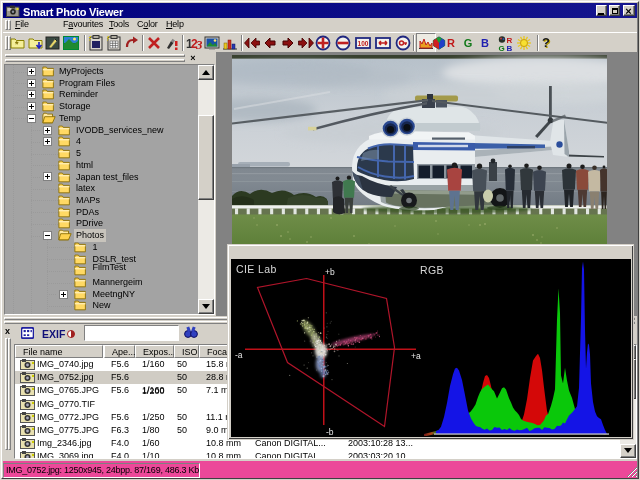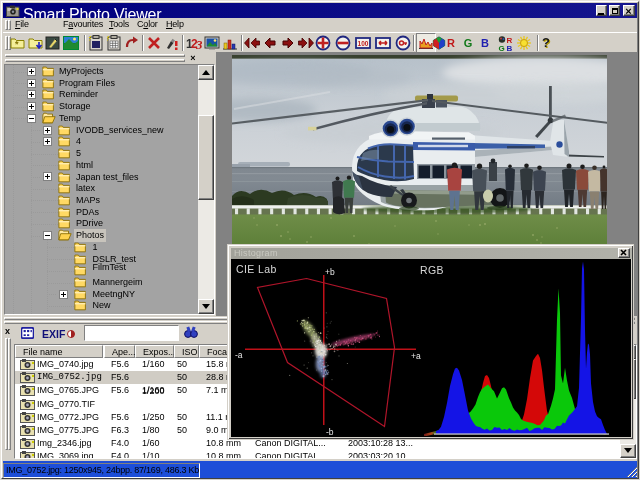--- a/index.html
+++ b/index.html
@@ -21,21 +21,21 @@
 
 <div class="abs" style="left:3px;top:3px;width:634px;height:15px;background:linear-gradient(to right,#00007e,#16168e);color:#fff;">
  <svg class="abs" style="left:3px;top:1.5px" width="14" height="12" viewBox="0 0 14 12">
   <rect x="0.5" y="2" width="12.5" height="9.5" fill="#9a968e" stroke="#404040"></rect>
   <rect x="4" y="0.5" width="5" height="3" fill="#30302c"></rect>
   <rect x="1.5" y="3" width="4" height="3" fill="#c8c4bc"></rect>
   <circle cx="7" cy="6.8" r="2.8" fill="#23231f"></circle>
   <circle cx="7" cy="6.8" r="1.2" fill="#8a8f9a"></circle>
   <rect x="10.5" y="3" width="2" height="2" fill="#e8e020"></rect>
  </svg>
- <div class="abs" style="left:20px;top:2.5px;font-weight:normal;font-size:16px;letter-spacing:-0.2px;text-align:right;">Smart Photo Viewer</div>
+ <div class="abs" style="left:20px;top:2.5px;font-weight:bold;font-size:11px;letter-spacing:-0.2px;text-align:right;">Smart Photo Viewer</div>
  <div class="btn abs" style="left:592.5px;top:2px;width:11px;height:11px;">
       <div class="abs" style="left:1.5px;top:6.5px;width:6px;height:2px;background:#000;"></div>
     </div>
  <div class="btn abs" style="left:605.5px;top:2px;width:11px;height:11px;">
       <div class="abs" style="left:2px;top:2px;width:6px;height:6px;border:1px solid #000;border-top-width:2px;"></div>
     </div>
  <div class="btn abs" style="left:619.5px;top:2px;width:12px;height:11px;font-size:11px;font-weight:bold;line-height:10px;text-align:center;color:#000;">×</div>
 </div>
 
 <div class="abs" style="left:3px;top:18px;width:634px;height:14px;background:#d4d0c8;letter-spacing:-0.2px;">
@@ -705,21 +705,21 @@
 <div class="abs" style="left:162px;top:14.0px;">50</div>
 <div class="abs" style="left:191px;top:14.0px;white-space:nowrap;">15.8 n</div>
 <div class="abs" style="left:0;top:26.2px;width:620px;height:13px;background:#d0ccc4;"></div>
 <svg class="abs" style="left:5px;top:27.2px" width="16" height="11" viewBox="0 0 16 11">
         <rect x="0.5" y="1.5" width="14" height="9" fill="#e8e0b0" stroke="#555"></rect>
         <rect x="2" y="0" width="4" height="3" fill="#444"></rect>
         <circle cx="7.5" cy="6" r="3" fill="#333"></circle>
         <circle cx="7.5" cy="6" r="1.4" fill="#aab"></circle>
         <rect x="12" y="3" width="2" height="2" fill="#cc0"></rect>
       </svg>
-<div class="abs" style="left:22px;top:27.2px;white-space:nowrap;font-family:Liberation Mono, monospace;">IMG_0752.jpg</div>
+<div class="abs" style="left:22px;top:27.2px;white-space:nowrap;">IMG_0752.jpg</div>
 <div class="abs" style="left:96px;top:27.2px;">F5.6</div>
 <div class="abs" style="left:127px;top:41px;">1/200</div>
 <div class="abs" style="left:162px;top:27.2px;">50</div>
 <div class="abs" style="left:191px;top:27.2px;white-space:nowrap;">28.8 n</div>
 <svg class="abs" style="left:5px;top:40.4px" width="16" height="11" viewBox="0 0 16 11">
         <rect x="0.5" y="1.5" width="14" height="9" fill="#e8e0b0" stroke="#555"></rect>
         <rect x="2" y="0" width="4" height="3" fill="#444"></rect>
         <circle cx="7.5" cy="6" r="3" fill="#333"></circle>
         <circle cx="7.5" cy="6" r="1.4" fill="#aab"></circle>
         <rect x="12" y="3" width="2" height="2" fill="#cc0"></rect>
@@ -794,26 +794,20 @@
           </svg></div>
         <div class="btn abs" style="left:0;top:99px;width:16px;height:14px;"><svg width="14" height="12">
             <path d="M7 8 L11 3 L3 3 Z" fill="#000"></path>
           </svg></div>
         <div class="btn abs" style="left:0;top:14px;width:16px;height:40px;"></div>
       </div>
 </div>
 </div>
 
 <div class="abs" style="left:227px;top:244px;width:407px;height:196px;background:#d4d0c8;border:1px solid #d4d0c8;box-shadow:inset 1px 1px 0 #fff, inset -1px -1px 0 #404040;">
- <div class="abs" style="left:3px;top:3px;width:401px;height:11px;background:linear-gradient(to right,#a2a29a,#b2b2aa);">
-  <div class="abs" style="left:3px;top:0px;color:#c9c9c1;font-size:9px;line-height:11px;letter-spacing:0.3px;">Histogram</div>
-  <div class="btn abs" style="left:387px;top:0px;width:12px;height:10px;"><svg width="10" height="8">
-          <path d="M2 1 L7 6 M7 1 L2 6" stroke="#000" stroke-width="1.6"></path>
-        </svg></div>
- </div>
  <div class="abs" style="left:3px;top:14px;width:400px;height:178px;background:#000;overflow:hidden;" id="histo">
 <svg width="400" height="177" viewBox="0 0 400 177" style="position:absolute;left:0;top:0">
 <defs>
           <filter id="cb" x="-80%" y="-80%" width="260%" height="260%">
             <feGaussianBlur stdDeviation="1.8"></feGaussianBlur>
           </filter>
           <filter id="cb2" x="-80%" y="-80%" width="260%" height="260%">
             <feGaussianBlur stdDeviation="0.8"></feGaussianBlur>
           </filter>
           <linearGradient id="rain" x1="0" y1="0" x2="1" y2="0">
@@ -1163,21 +1157,21 @@
 <path d="M193 175 L209 171 L209 174 L193 177.5 Z" fill="url(#rain)"></path>
 <path d="M205 175 L205.0 174.0 L207.5 172.8 L210.0 172.0 L212.0 171.1 L214.0 172.0 L216.0 173.5 L218.0 171.0 L221.0 171.9 L224.0 168.9 L227.0 169.4 L230.0 167.2 L233.0 167.1 L236.0 165.3 L238.5 160.8 L241.0 157.9 L243.0 153.9 L245.0 152.0 L248.0 143.3 L251.0 129.1 L254.0 124.0 L256.0 122.4 L258.0 124.9 L261.0 130.8 L264.0 141.4 L266.0 145.2 L268.0 150.8 L270.0 153.1 L272.0 158.9 L274.0 161.8 L276.0 162.6 L278.5 162.2 L281.0 162.6 L283.5 165.9 L286.0 166.4 L288.0 165.0 L290.0 164.4 L293.0 155.5 L296.0 140.3 L299.0 119.0 L302.0 101.5 L305.0 97.1 L307.0 94.7 L309.0 99.1 L311.0 111.2 L313.0 128.6 L316.0 151.9 L319.0 162.8 L321.0 166.8 L323.0 167.0 L325.0 165.9 L327.0 162.1 L329.0 162.2 L331.0 166.4 L333.5 166.0 L336.0 168.0 L338.5 170.9 L341.0 170.5 L344.0 170.6 L347.0 171.0 L350.0 173.4 L353.0 172.0 L356.0 171.6 L359.0 172.0 L362.0 170.8 L365.0 173.0 L368.0 174.0 L371.0 174.0 L373.5 175.6 L376.0 175.0 L376.0 175 Z" fill="#d40808"></path>
 <path d="M244 175 L246 160 L249 138 L252 124 L254 117 L256 116 L258 119 L260 127 L262 138 L264 152 L266 163 L268 175 Z" fill="#d40808"></path>
         <path d="M205 175 L205.0 175.0 L208.5 172.1 L212.0 173.0 L215.5 173.7 L219.0 171.0 L222.5 170.2 L226.0 169.4 L229.0 165.7 L232.0 161.9 L234.5 157.9 L237.0 154.6 L239.5 152.7 L242.0 149.5 L244.5 145.4 L247.0 138.1 L249.0 133.2 L251.0 129.9 L254.0 127.5 L257.0 125.5 L260.0 129.2 L263.0 132.2 L266.0 139.4 L269.0 133.5 L271.0 129.3 L273.0 128.3 L275.0 130.6 L278.0 139.3 L280.0 143.4 L282.0 148.6 L284.0 151.5 L286.0 153.6 L288.0 156.1 L290.0 160.1 L292.0 161.6 L294.0 162.3 L296.5 163.0 L299.0 163.4 L301.5 164.0 L304.0 165.1 L306.5 166.3 L309.0 166.0 L311.0 163.8 L313.0 161.2 L315.0 156.6 L317.0 155.3 L320.0 146.8 L322.0 139.4 L324.0 130.2 L326.0 60.6 L327.5 29.3 L329.0 54.3 L330.0 116.4 L332.0 124.4 L334.0 108.8 L336.0 121.4 L338.0 131.5 L341.0 138.9 L344.0 150.0 L346.0 155.7 L348.0 157.5 L350.0 159.2 L352.0 162.1 L354.5 163.6 L357.0 165.6 L359.5 167.5 L362.0 170.1 L365.0 172.8 L368.0 172.0 L372.0 175.3 L376.0 175.0 L376.0 175 Z" fill="#0ac80a"></path>
 <path d="M205 175 L205.0 172.0 L207.5 171.0 L210.0 167.7 L213.0 158.1 L216.0 144.1 L219.0 127.0 L222.0 115.2 L224.0 109.6 L226.0 108.8 L228.0 111.5 L231.0 121.0 L234.0 136.0 L237.0 151.5 L240.0 159.6 L243.0 164.6 L245.0 166.9 L247.0 167.7 L249.0 168.0 L251.0 169.6 L253.5 170.8 L256.0 169.5 L258.5 171.6 L261.0 171.0 L263.5 168.0 L266.0 168.7 L268.5 168.5 L271.0 171.0 L273.5 169.9 L276.0 171.0 L278.5 169.1 L281.0 171.0 L283.5 171.7 L286.0 170.4 L288.5 171.3 L291.0 171.0 L293.5 170.1 L296.0 168.8 L298.5 171.9 L301.0 171.0 L303.5 169.3 L306.0 168.7 L308.5 168.7 L311.0 171.0 L313.5 168.3 L316.0 168.8 L318.5 168.9 L321.0 170.4 L323.5 170.0 L326.0 166.8 L328.0 167.0 L330.0 166.4 L332.0 163.6 L334.0 164.4 L336.0 160.2 L338.0 156.6 L341.0 153.7 L344.0 149.9 L346.0 147.3 L348.0 129.1 L350.0 59.3 L351.0 9.2 L352.0 2.6 L353.0 10.5 L354.0 71.0 L355.0 109.8 L356.0 93.6 L357.0 84.6 L358.0 85.7 L359.0 95.5 L360.0 124.5 L362.0 143.0 L364.0 152.4 L366.0 157.3 L368.0 159.1 L370.0 160.2 L372.0 165.9 L374.0 171.0 L376.0 175.0 L376.0 175 Z" fill="#1414e6"></path>
 <rect x="203" y="174.4" width="175" height="1.3" fill="#c8c8c8"></rect>
 </svg>
 </div>
 </div>
 
-<div class="abs" style="left:3px;top:461px;width:634px;height:17px;background:#1d4ed8;">
+<div class="abs" style="left:3px;top:461px;width:634px;height:17px;background:#ec4899;">
  <div class="abs bevel-in" style="left:0px;top:2px;width:197px;height:15px;padding:1px 2px;white-space:nowrap;overflow:hidden;letter-spacing:-0.25px;">IMG_0752.jpg: 1250x945, 24bpp. 87/169, 486.3 Kb</div>
  <svg class="abs" style="left:623px;top:5px" width="12" height="12">
       <g stroke-width="1">
         <path d="M11 1 L1 11" stroke="#808080"></path>
         <path d="M11 2 L2 11" stroke="#fff"></path>
         <path d="M11 5 L5 11" stroke="#808080"></path>
         <path d="M11 6 L6 11" stroke="#fff"></path>
         <path d="M11 9 L9 11" stroke="#808080"></path>
         <path d="M11 10 L10 11" stroke="#fff"></path>
       </g>

